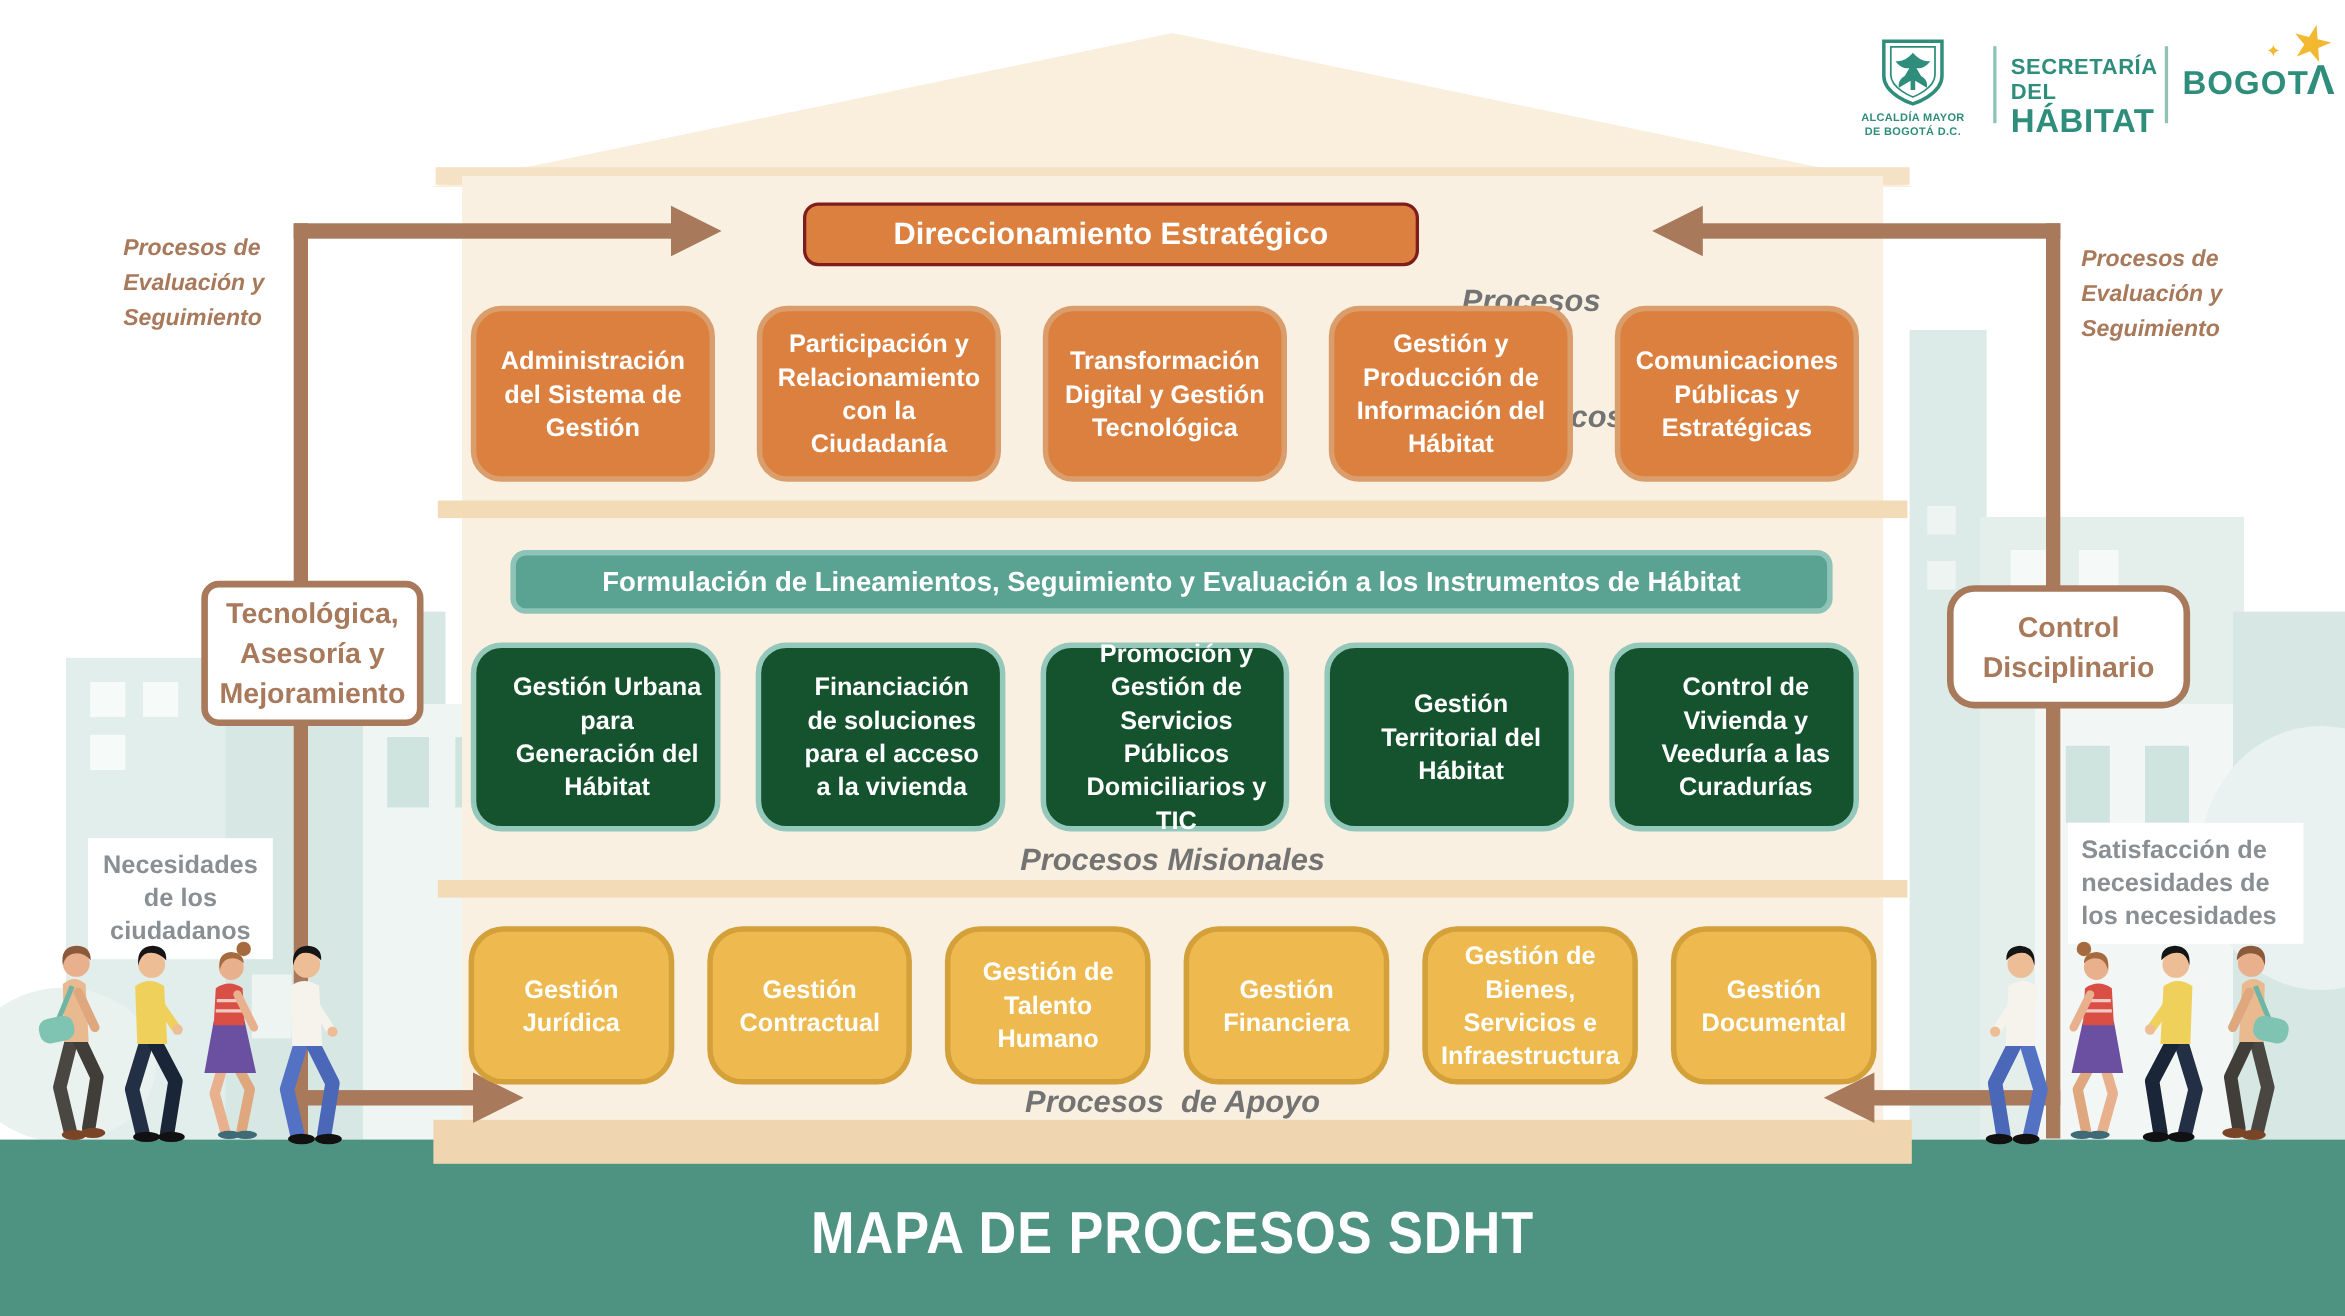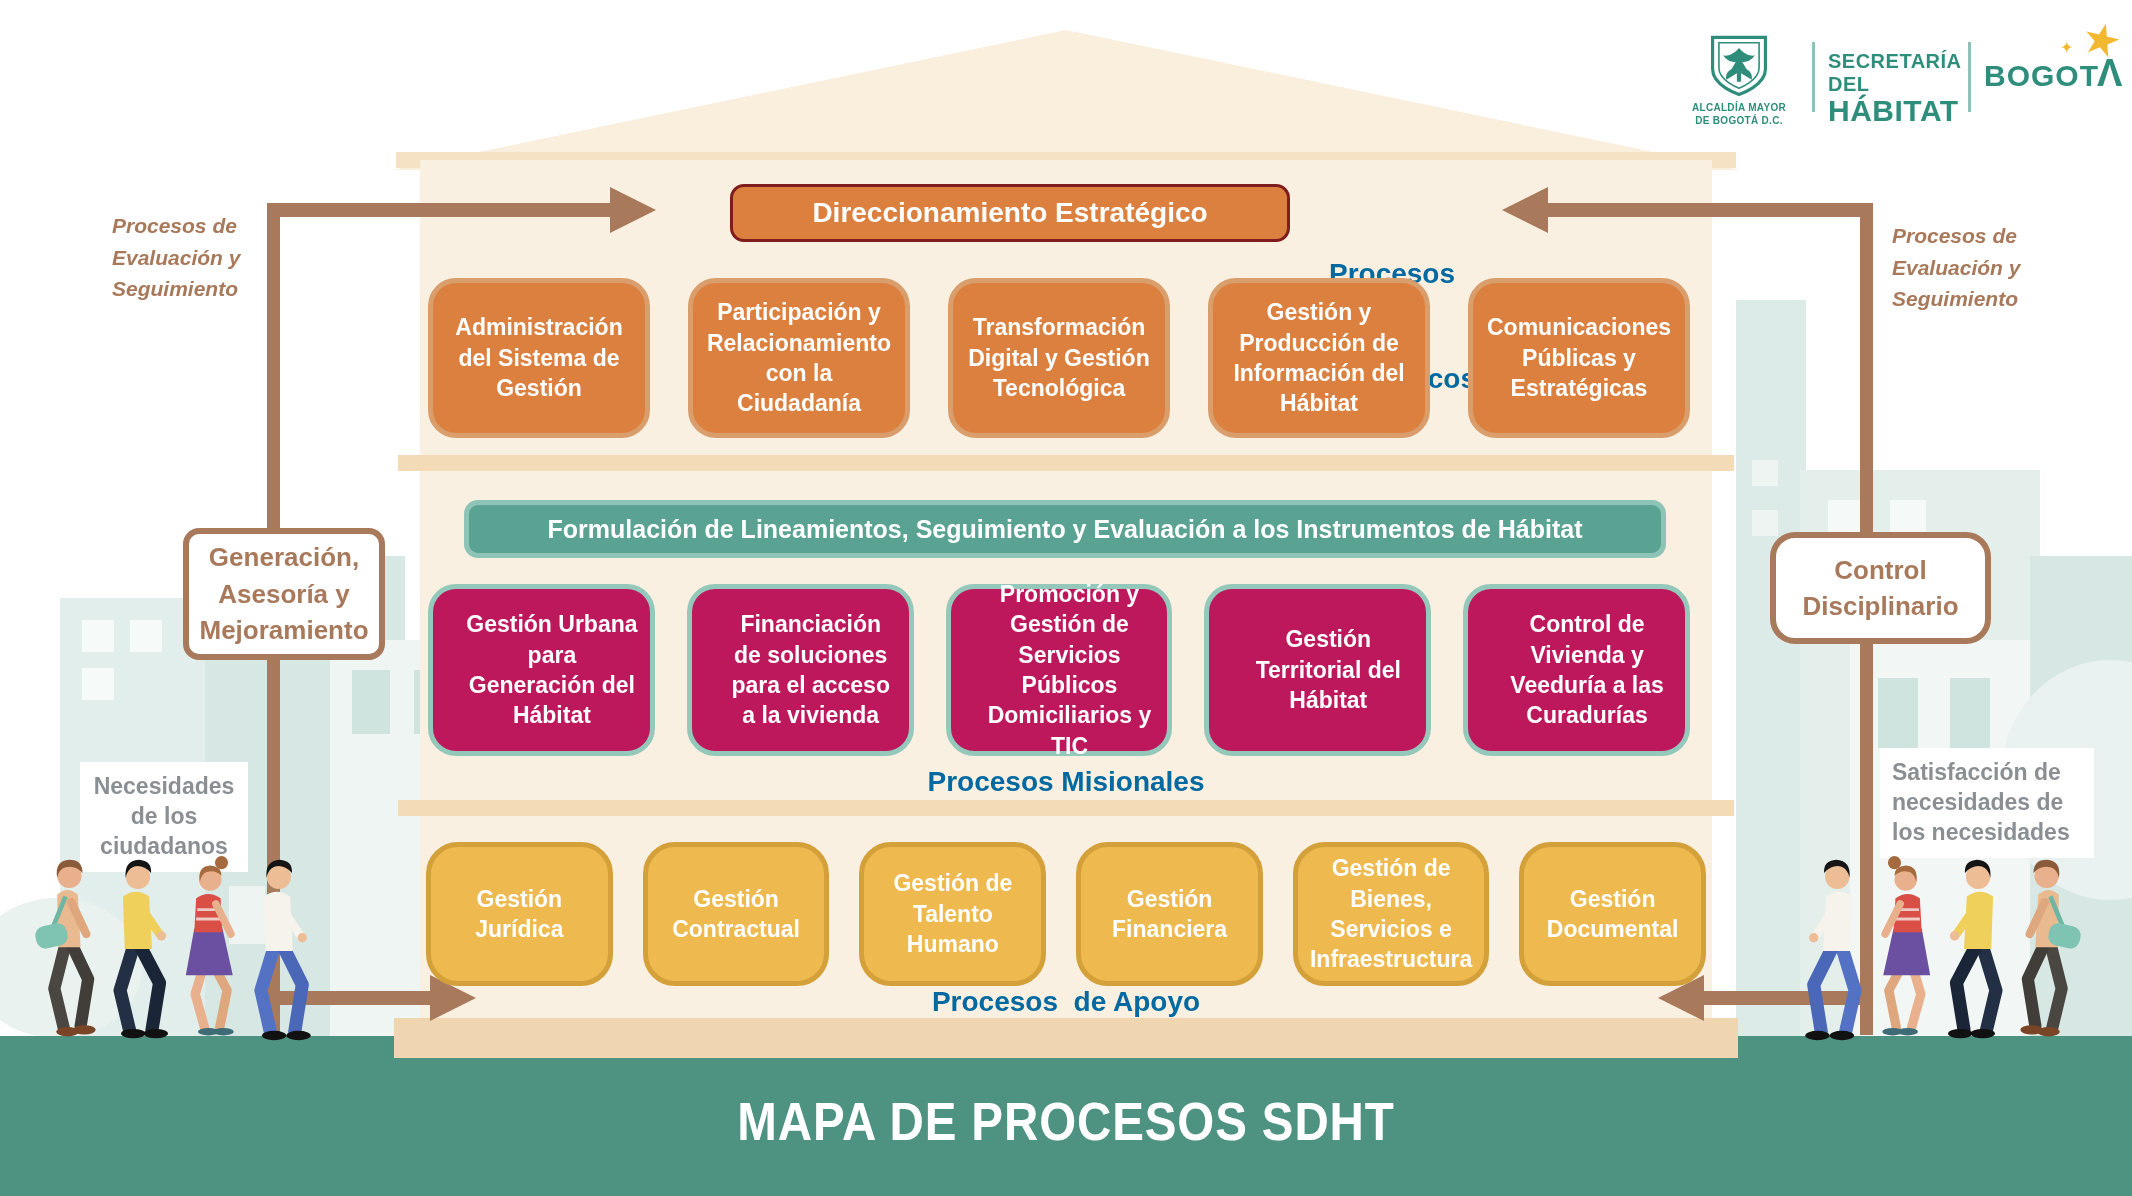--- a/index.html
+++ b/index.html
@@ -22,30 +22,30 @@
   
   .ground{position:absolute;left:0;top:1036px;width:2132px;height:160px;background:#4E9282;}
   .bandtitle{position:absolute;left:0;top:1090px;width:2132px;text-align:center;color:#ffffff;
     font-size:54px;font-weight:bold;letter-spacing:1px;transform:scaleX(.88);}
   
   .row{position:absolute;display:flex;align-items:stretch;}
   .pbox{flex:1;display:flex;align-items:center;justify-content:center;text-align:center;
     color:#ffffff;font-weight:bold;font-size:23px;line-height:1.32;padding:8px 12px;
     box-sizing:border-box;border-radius:28px;white-space:pre-wrap;}
   .orange{background:#DC8040;border:5px solid #D99E6C;}
-  .teal{background:#be185d;border:5px solid #93C8BB;padding-left:33px;}
+  .teal{background:#14532d;border:5px solid #93C8BB;padding-left:33px;}
   .yellow{background:#EEBA4F;border:5px solid #D3A039;border-radius:32px;}
   .hbar-orange{position:absolute;display:flex;align-items:center;justify-content:center;
     background:#DC8040;border:3px solid #7f1d1d;border-radius:14px;color:#fff;
     font-weight:bold;font-size:28px;box-sizing:border-box;}
   .hbar-teal{position:absolute;display:flex;align-items:center;justify-content:center;
     background:#5AA392;border:5px solid #8EC4B7;border-radius:14px;color:#fff;
     font-weight:bold;font-size:25px;box-sizing:border-box;text-align:center;}
   
-  .tierlabel{position:absolute;font-weight:bold;color:#0369a1;
+  .tierlabel{position:absolute;font-style:italic;font-weight:bold;color:#737373;
     font-size:28px;text-align:center;line-height:1.25;white-space:pre-wrap;}
   
   .browntext{position:absolute;color:#A8795B;font-style:italic;font-weight:bold;
     font-size:21px;line-height:1.5;}
   .vbar,.hbar{position:absolute;background:#A8795B;}
   .ah-right{position:absolute;width:0;height:0;border-top:23px solid transparent;
     border-bottom:23px solid transparent;border-left:46px solid #A8795B;}
   .ah-left{position:absolute;width:0;height:0;border-top:23px solid transparent;
     border-bottom:23px solid transparent;border-right:46px solid #A8795B;}
   .whitebox{position:absolute;background:#ffffff;border:6px solid #A8795B;border-radius:16px;
@@ -161,21 +161,21 @@
     <span style="display:block;">Evaluación y</span>
     <span style="display:block;">Seguimiento</span>
   </div>
   <div class="browntext" style="left:1892px;top:220px;width:220px;">
     <span style="display:block;">Procesos de</span>
     <span style="display:block;">Evaluación y</span>
     <span style="display:block;">Seguimiento</span>
   </div>
 
   <div class="whitebox" style="left:183px;top:528px;width:202px;height:132px;">
-    <span>Generación,</span>
+    <span>Tecnológica,</span>
     <span>Asesoría y</span>
     <span>Mejoramiento</span>
   </div>
   <div class="whitebox" style="left:1770px;top:532px;width:221px;height:112px;border-radius:25px;">
     <span>Control</span>
     <span>Disciplinario</span>
   </div>
 
   <div class="note" style="left:80px;top:762px;width:168px;text-align:center;">
     <span style="display:block;">Necesidades</span>

